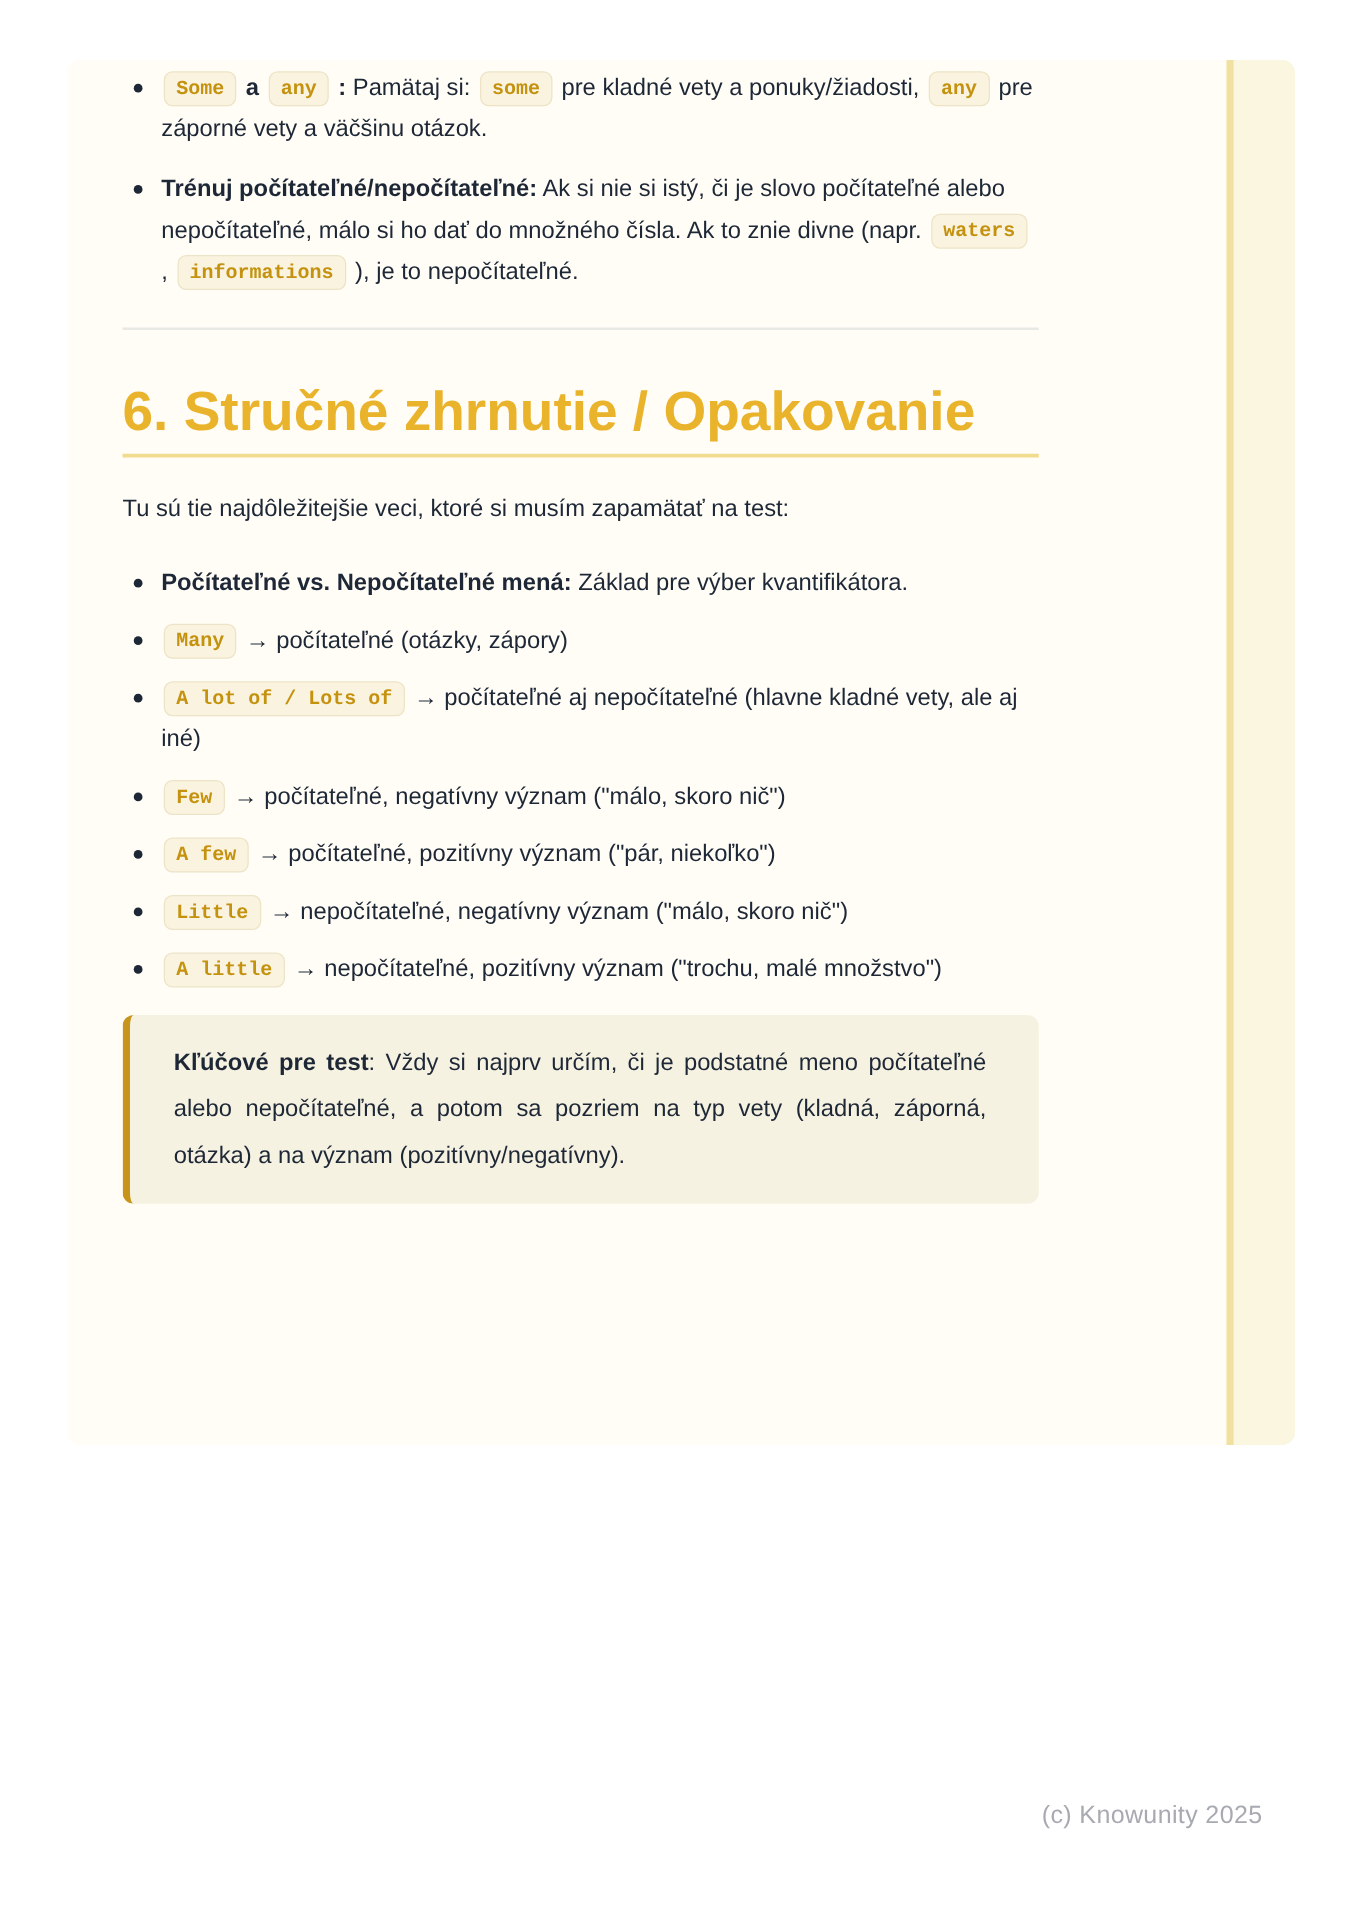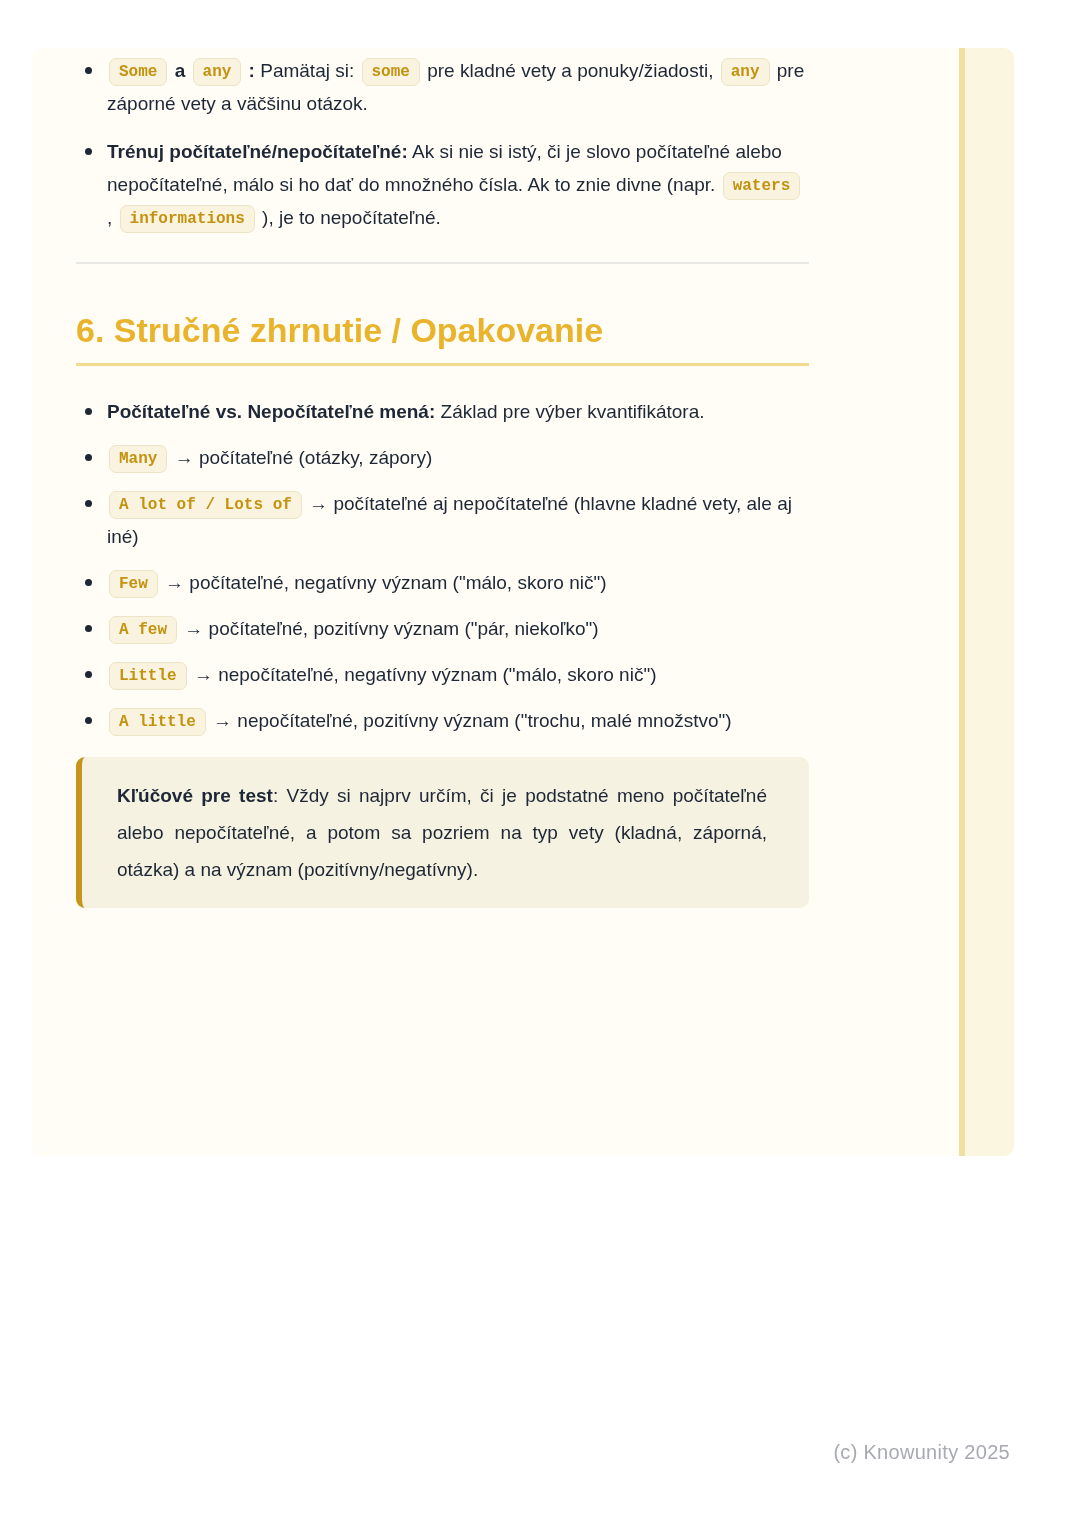--- a/index.html
+++ b/index.html
@@ -19,21 +19,21 @@
   }
   *{box-sizing:border-box;}
   html,body{margin:0;padding:0;}
   body{
     width:1080px;height:1528px;position:relative;overflow:hidden;
     background:#FFFFFF;
     font-family:"Liberation Sans",sans-serif;
     color:var(--body-text);
   }
   .card{
-    position:absolute;left:32px;top:48px;width:982px;height:1108px;
+    position:absolute;left:54px;top:48px;width:982px;height:1108px;
     background:var(--card-bg);border-radius:10px;
   }
   .stripe{
     position:absolute;top:0;right:0;bottom:0;width:55px;
     background:var(--stripe-bg);
     border-left:6px solid var(--stripe-line);
     border-radius:0 10px 10px 0;
   }
   .content{
     position:absolute;left:44px;top:6px;width:733px;
@@ -58,21 +58,21 @@
     border:1px solid var(--chip-border);border-radius:7px;
     padding:2px 9px;margin:0 2px;
     position:relative;top:-1px;
   }
   .divider{
     border:none;border-top:2px solid var(--divider);
     margin:28px 0 0 0;
   }
   .section-title{
     margin:46px 0 4px 0;
-    font-size:34px;line-height:40px;font-weight:700;
+    font-size:44px;line-height:40px;font-weight:700;
     color:var(--accent-gold);
     padding-bottom:13px;
     border-bottom:3px solid var(--underline);
   }
   .section-intro{
     margin:29px 0 0 0;
     font-size:19px;line-height:26px;
   }
   .summary{margin-top:29px;}
   .callout{
@@ -100,20 +100,21 @@
 
     <ul class="blist intro">
         <li><span class="chip">Some</span><strong> a </strong><span class="chip">any</span><strong> :</strong><span> Pamätaj si: </span><span class="chip">some</span><span> pre kladné vety a ponuky/žiadosti, </span><span class="chip">any</span><span> pre záporné vety a väčšinu otázok.</span></li>
         <li><strong>Trénuj počítateľné/nepočítateľné:</strong><span> Ak si nie si istý, či je slovo počítateľné alebo nepočítateľné, málo si ho dať do množného čísla. Ak to znie divne (napr. </span><span class="chip">waters</span><span> , </span><span class="chip">informations</span><span> ), je to nepočítateľné.</span></li>
       </ul>
 
     <hr class="divider">
 
     <h2 class="section-title">6. Stručné zhrnutie / Opakovanie</h2>
 
+    <p class="section-intro">Tu sú tie najdôležitejšie veci, ktoré si musím zapamätať na test:</p>
 
     <ul class="blist summary">
         <li><strong>Počítateľné vs. Nepočítateľné mená:</strong><span> Základ pre výber kvantifikátora.</span></li>
         <li><span class="chip">Many</span><span> → počítateľné (otázky, zápory)</span></li>
         <li><span class="chip">A lot of / Lots of</span><span> → počítateľné aj nepočítateľné (hlavne kladné vety, ale aj iné)</span></li>
         <li><span class="chip">Few</span><span> → počítateľné, negatívny význam ("málo, skoro nič")</span></li>
         <li><span class="chip">A few</span><span> → počítateľné, pozitívny význam ("pár, niekoľko")</span></li>
         <li><span class="chip">Little</span><span> → nepočítateľné, negatívny význam ("málo, skoro nič")</span></li>
         <li><span class="chip">A little</span><span> → nepočítateľné, pozitívny význam ("trochu, malé množstvo")</span></li>
       </ul>

